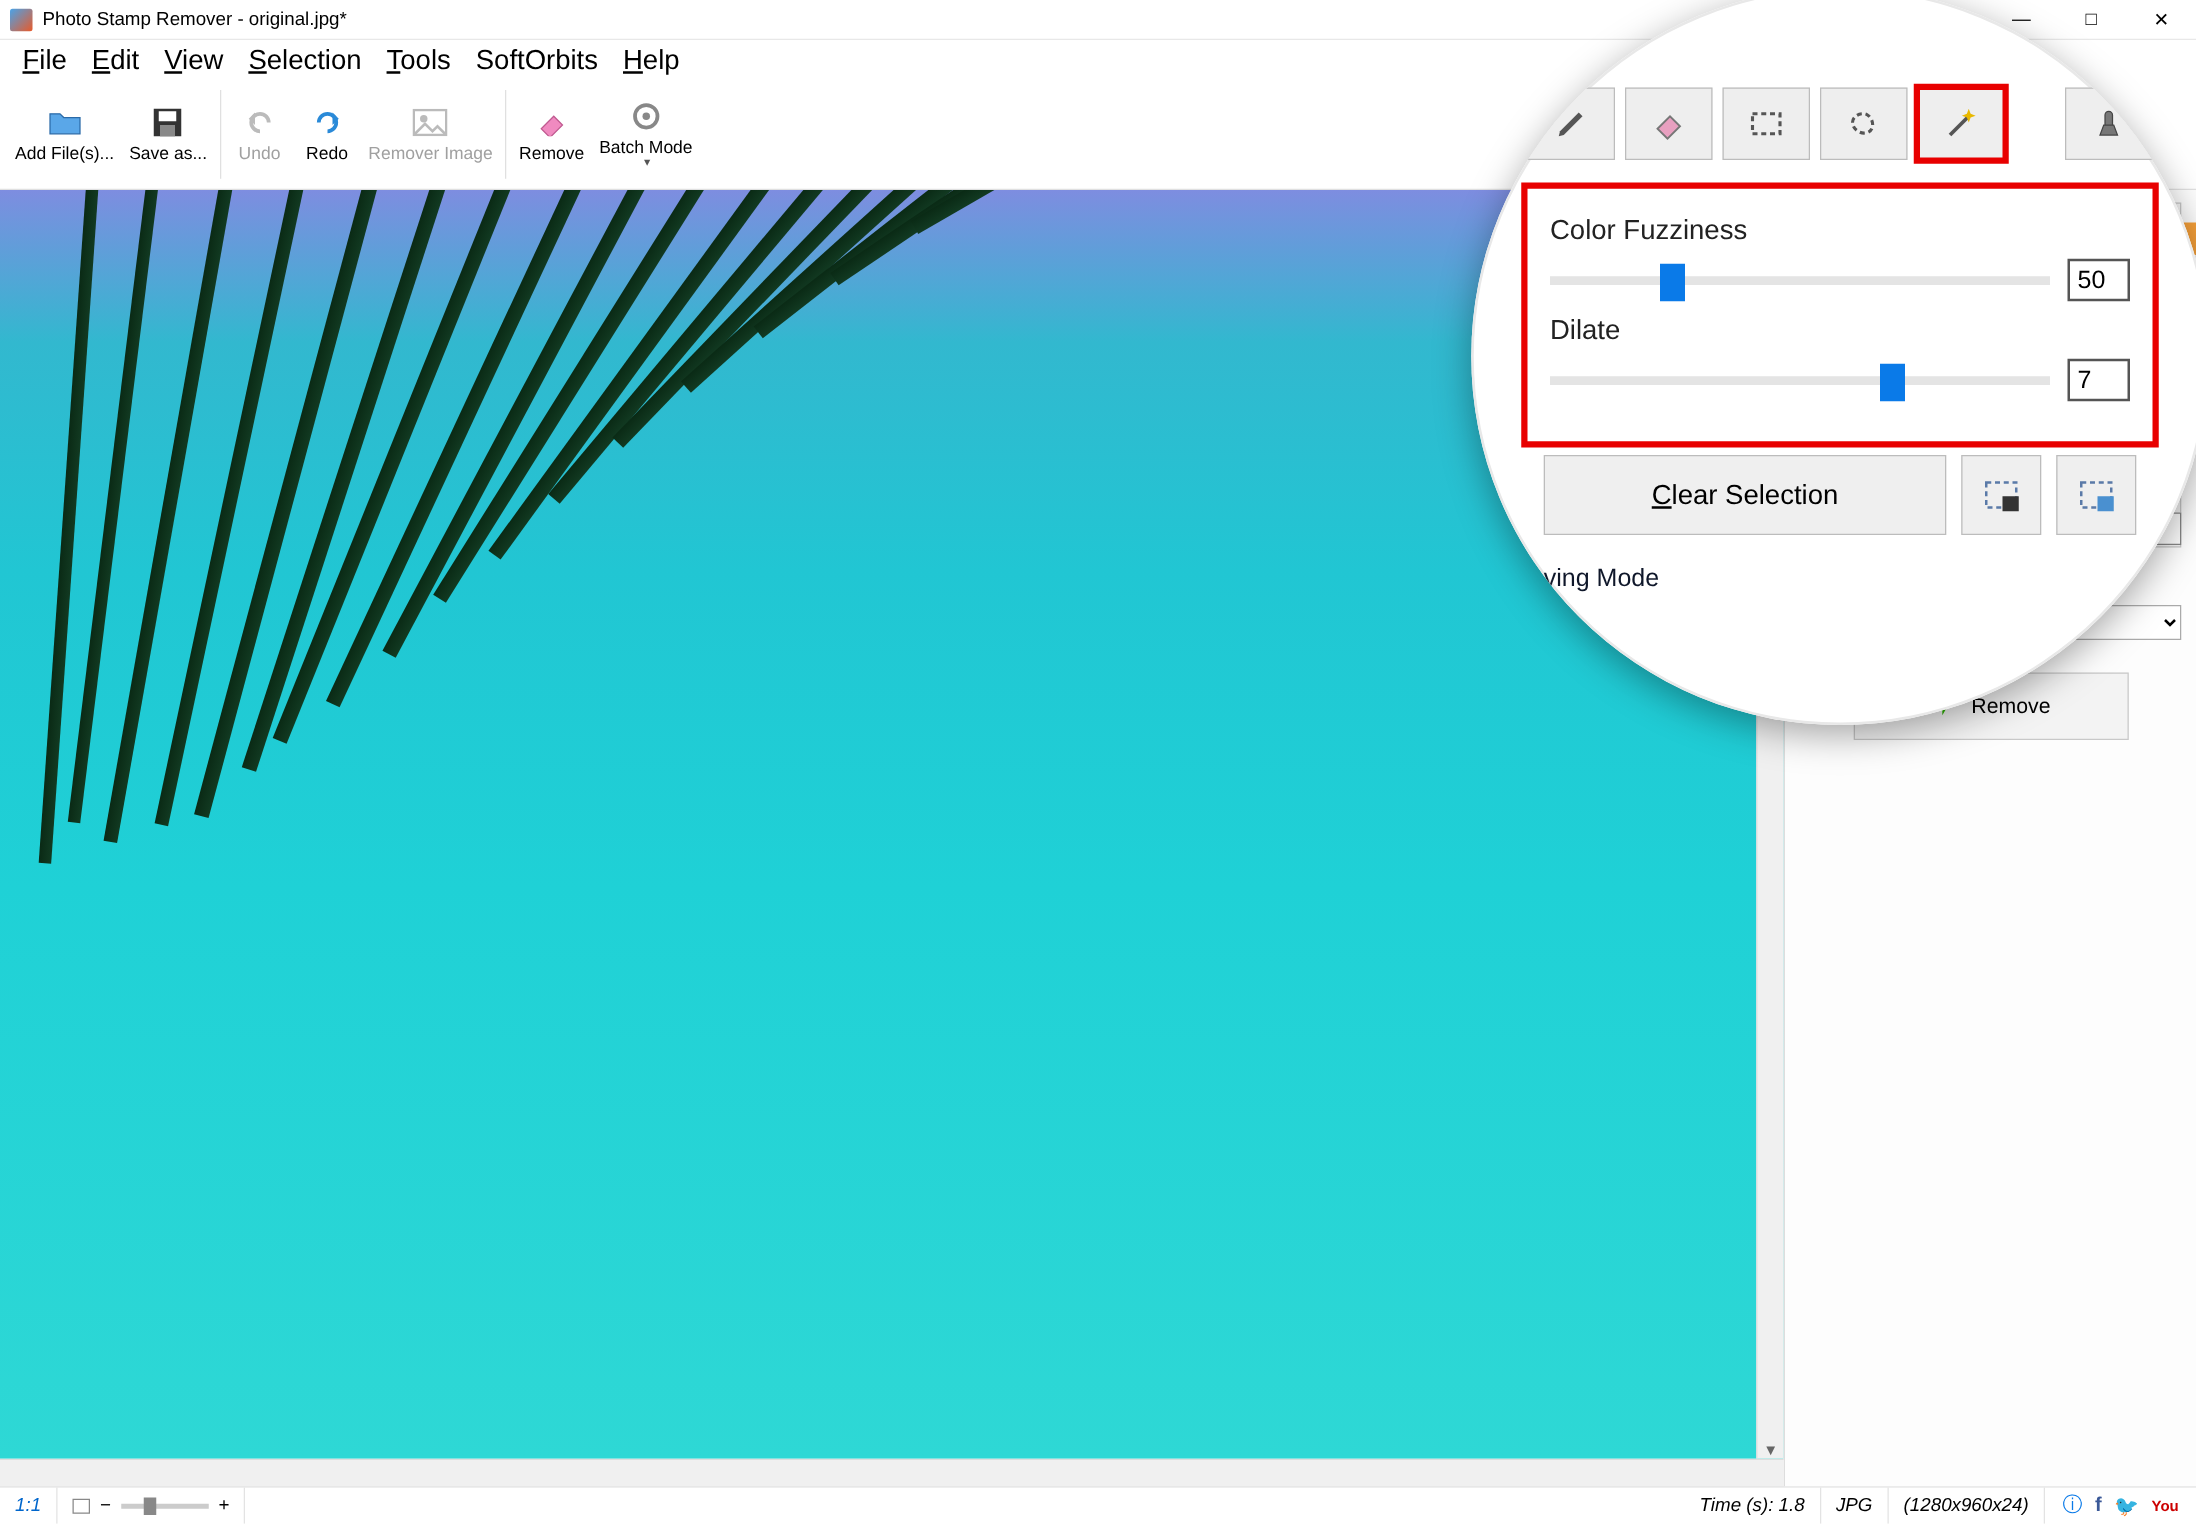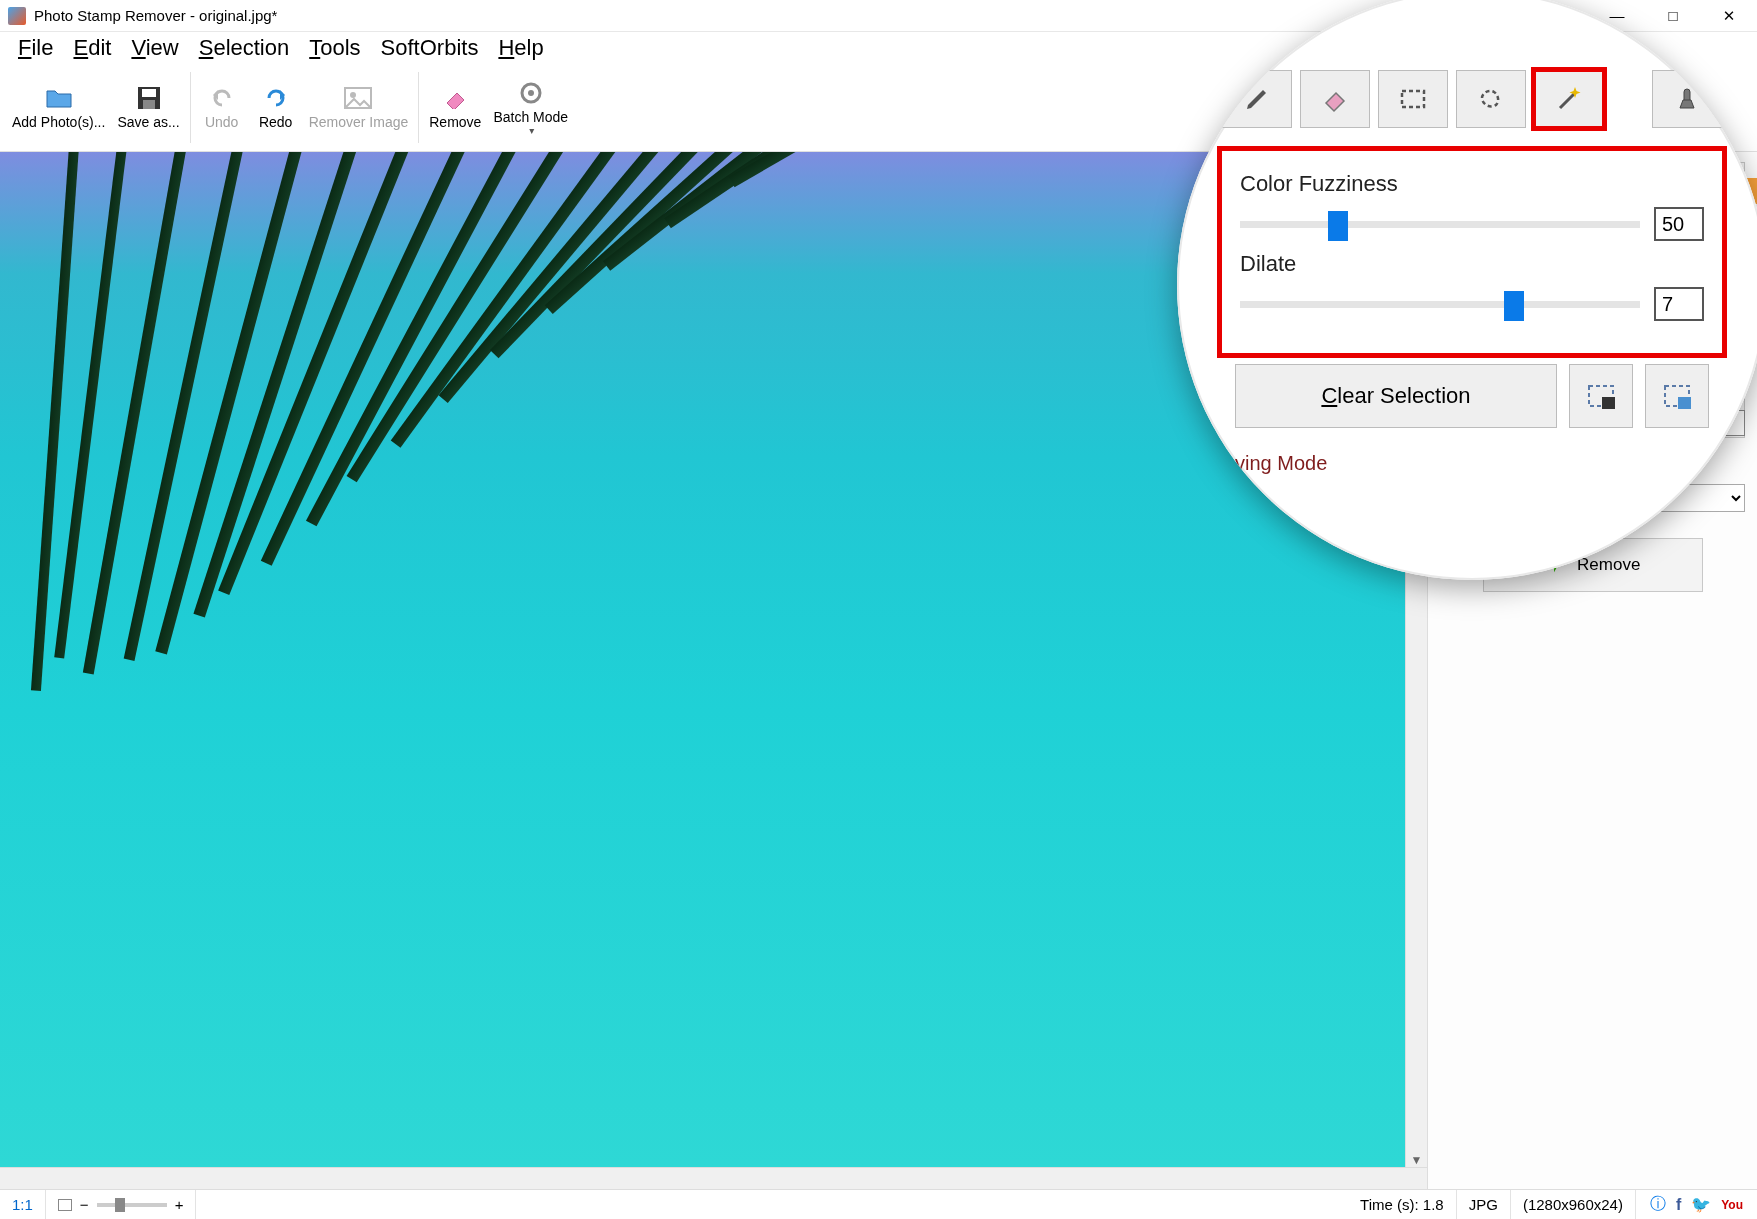--- a/index.html
+++ b/index.html
@@ -47,21 +47,21 @@
 
 
 .photo { position:absolute; inset:0; background:linear-gradient(180deg,#7e8de0 0%, #32b8cf 12%, #21c6d3 30%, #1fd1d6 55%, #2ed8d5 100%); }
 .leaves { position:absolute; left:0; top:0; right:0; height:560px; pointer-events:none; }
 .leaf { position:absolute; background:linear-gradient(90deg,#0a2a15,#123a22); transform-origin:top center; }
 .datestamp { position:absolute; left:300px; bottom:110px; font-size:120px; font-weight:900; letter-spacing:6px; color:#ff4a1a; -webkit-text-stroke:4px #8a1a05; font-style:italic; font-family:Arial,Helvetica,sans-serif; }
 .canvas-scroll-v { position:absolute; right:0; top:0; bottom:0; width:22px; background:#f0f0f0; border-left:1px solid #ddd; display:flex; flex-direction:column; justify-content:space-between; align-items:center; font-size:12px; color:#666; }
 
 
 .status { height:30px; border-top:1px solid #ddd; display:flex; align-items:center; font-size:15px; }
-.status .cell { padding:0 12px; border-right:1px solid #e3e3e3; height:100%; display:flex; align-items:center; }
+.status .cell { padding:0 12px; border-right:1px solid #e3e3e3; height:100%; display:flex; align-items:center;font-style:italic; }
 .status .zoom { display:flex; align-items:center; gap:8px; }
 .status .zoom .ztrack { width:70px; height:4px; background:#ccc; position:relative; }
 .status .zoom .zthumb { position:absolute; left:18px; top:-5px; width:10px; height:14px; background:#888; }
 .status-spacer { flex:1; }
 .social { display:flex; gap:10px; padding:0 14px; align-items:center; }
 .social span { font-size:16px; }
 
 
 .lens { position:absolute; top:-10px; right:-10px; width:590px; height:590px; border-radius:50%; background:#fff; box-shadow:0 8px 30px rgba(0,0,0,.35), inset 0 0 0 2px #e8e8e8; overflow:hidden; z-index:50; }
 .lens-inner { position:absolute; left:40px; right:40px; top:80px; }
@@ -71,21 +71,21 @@
 .lens-toolbtn.stamp { margin-left:40px; }
 .lens-panel { border:5px solid #e80000; padding:14px 18px 22px; background:#fff; }
 .lens-label { font-size:22px; color:#222; margin:6px 0 10px; }
 .lens-slider-row { display:flex; align-items:center; gap:14px; margin-bottom:10px; }
 .lens-track { flex:1; height:7px; background:#e4e4e4; position:relative; }
 .lens-thumb { position:absolute; top:-10px; width:20px; height:30px; background:#0a7ae8; }
 .lens-val { width:50px; height:34px; border:2px solid #555; font-size:20px; padding:2px 6px; }
 .lens-clear-row { display:flex; gap:12px; margin-top:6px; align-items:center; padding:0 18px; }
 .lens-clear-btn { flex:1; height:64px; border:1px solid #bcbcbc; background:#efefef; font-size:22px; display:flex; align-items:center; justify-content:center; }
 .lens-mini { width:64px; height:64px; border:1px solid #bcbcbc; background:#efefef; display:flex; align-items:center; justify-content:center; }
-.lens-mode { padding:0 18px; margin-top:24px; font-size:20px; color:#7f1d1d; }
+.lens-mode { padding:0 18px; margin-top:24px; font-size:20px; color:#0f172a; }
 
 
 .orange-tab { position:absolute; right:0; top:178px; width:40px; height:26px; background:#f7a13a; z-index:40; display:flex; align-items:center; justify-content:center; font-size:16px; color:#333; }
 
 svg { display:block; }
 </style>
 </head>
 <body>
 
 <div class="titlebar">
@@ -107,21 +107,21 @@
   <div class="menu-item"><u>H</u>elp</div>
 </div>
 
 <div class="toolbar">
   <div class="tool">
     <div class="ticon">
         <svg width="28" height="22">
           <path d="M2 4h8l3 3h13v13H2z" fill="#5aa7e8" stroke="#2a6aa8"></path>
         </svg>
       </div>
-    <span>Add Photo(s)...</span>
+    <span>Add File(s)...</span>
   </div>
   <div class="tool">
     <div class="ticon">
         <svg width="26" height="26">
           <rect x="2" y="2" width="22" height="22" fill="#333"></rect>
           <rect x="6" y="4" width="14" height="8" fill="#fff"></rect>
           <rect x="7" y="15" width="12" height="9" fill="#888"></rect>
         </svg>
       </div>
     <span>Save as...</span>

